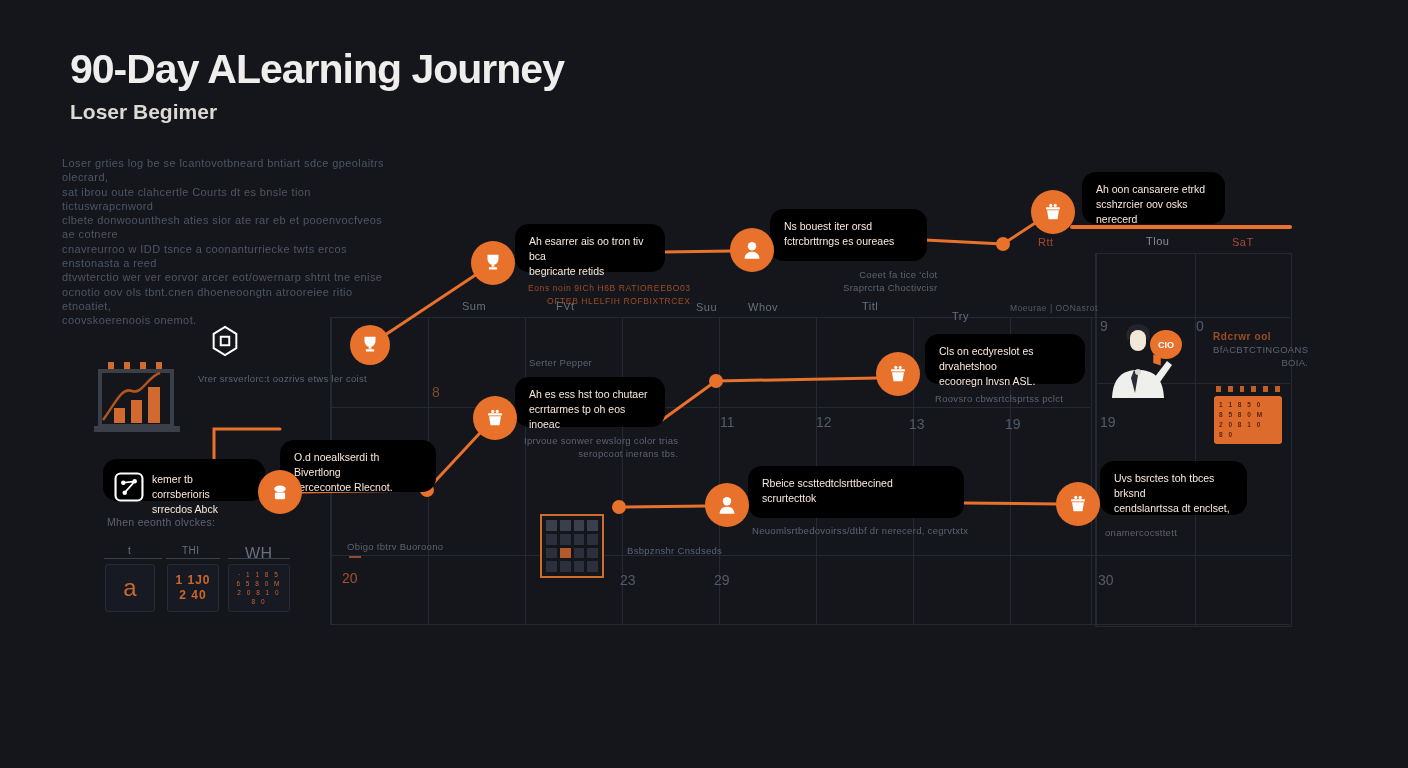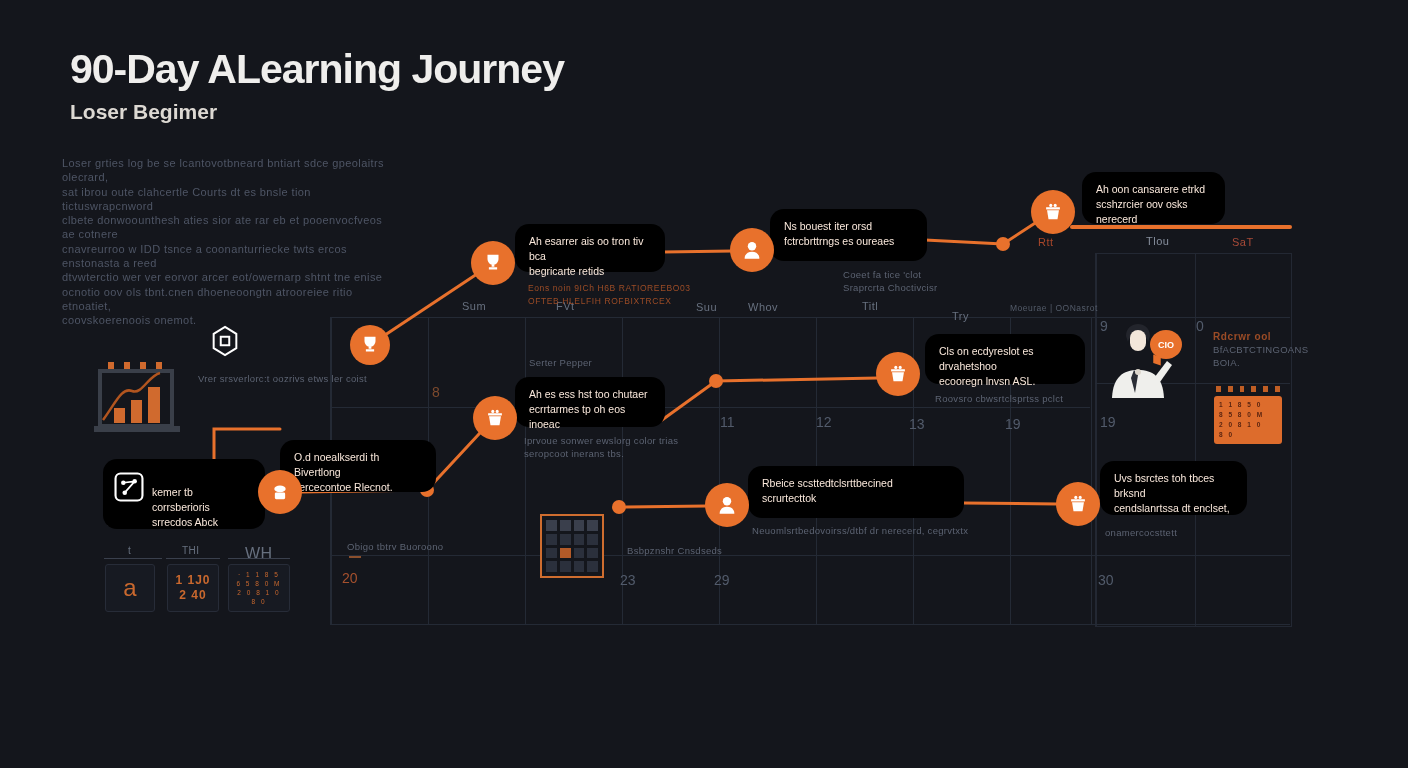--- a/index.html
+++ b/index.html
@@ -18,21 +18,21 @@
   .grid-right{left:1095px;top:253px;width:195px;height:372px;border:1px solid #232833;
               background:repeating-linear-gradient(to right,#232833 0 1px,transparent 1px 99px);}
   .hline{background:#242a35;height:1px;}
   .dayhead{font-size:11px;color:#67707f;letter-spacing:.5px;}
   .dayhead.sm{font-size:8.5px;color:#545c6a;}
   .dayhead.or{color:#a8472a;}
   .dayhead.rd{color:#a84a38;}
   .num{font-size:14px;color:#525b6b;}
   .num.or{color:#a5502d;}
   .num.dim{color:#7d4a2d;}
-  .note{font-size:9.5px;line-height:13px;color:#5c6372;letter-spacing:.3px;white-space:pre-line;}
+  .note{font-size:9.5px;line-height:13px;color:#5c6372;letter-spacing:.3px;white-space:pre-line;text-align:right;}
   .note.or{color:#9c4c26;font-size:8.5px;letter-spacing:.6px;}
   .note.big{font-size:10.5px;}
   .dash{width:12px;height:2px;background:#8a4f2d;}
   
   .callout{background:#000000;border-radius:14px;color:#fbe9dc;font-size:10.5px;line-height:15px;
            padding:10px 14px;white-space:pre-line;box-sizing:border-box;z-index:3;}
   .node{background:#e8712c;border-radius:50%;display:flex;align-items:center;justify-content:center;z-index:4;}
   .node svg{width:22px;height:22px;fill:#fff;}
   .inset-icon{position:absolute;display:flex;align-items:center;justify-content:center;}
   .inset-icon svg{width:34px;height:34px;fill:#fff;}
@@ -171,21 +171,21 @@
 fctrcbrttrngs es oureaes</div>
   <div class="abs callout" style="left:1082px;top:172px;width:143px;height:52px;">Ah oon cansarere etrkd
 scshzrcier oov osks nerecerd</div>
   <div class="abs inset-icon" style="left:206px;top:322px;width:38px;height:38px;z-index:4;">
       <svg>
         <use href="#i-hex"></use>
       </svg>
     </div>
   <div class="abs callout" style="left:280px;top:398px;width:156px;height:52px;margin-top:42px;">O.d noealkserdi th Bivertlong
 cercecontoe Rlecnot.</div>
-  <div class="abs callout" style="left:103px;top:459px;width:162px;height:70px;padding-left:49px;padding-top:26px;">kemer tb corrsberioris
+  <div class="abs callout" style="left:103px;top:459px;width:162px;height:42px;padding-left:49px;padding-top:13px;">kemer tb corrsberioris
 srrecdos Abck</div>
   <div class="abs inset-icon" style="left:112px;top:470px;width:34px;height:34px;z-index:4;">
       <svg>
         <use href="#i-flow"></use>
       </svg>
     </div>
   <div class="abs callout" style="left:515px;top:377px;width:150px;height:50px;">Ah es ess hst too chutaer
 ecrrtarmes tp oh eos inoeac</div>
   <div class="abs callout" style="left:925px;top:334px;width:160px;height:50px;">Cls on ecdyreslot es drvahetshoo
 ecooregn lnvsn ASL.</div>

